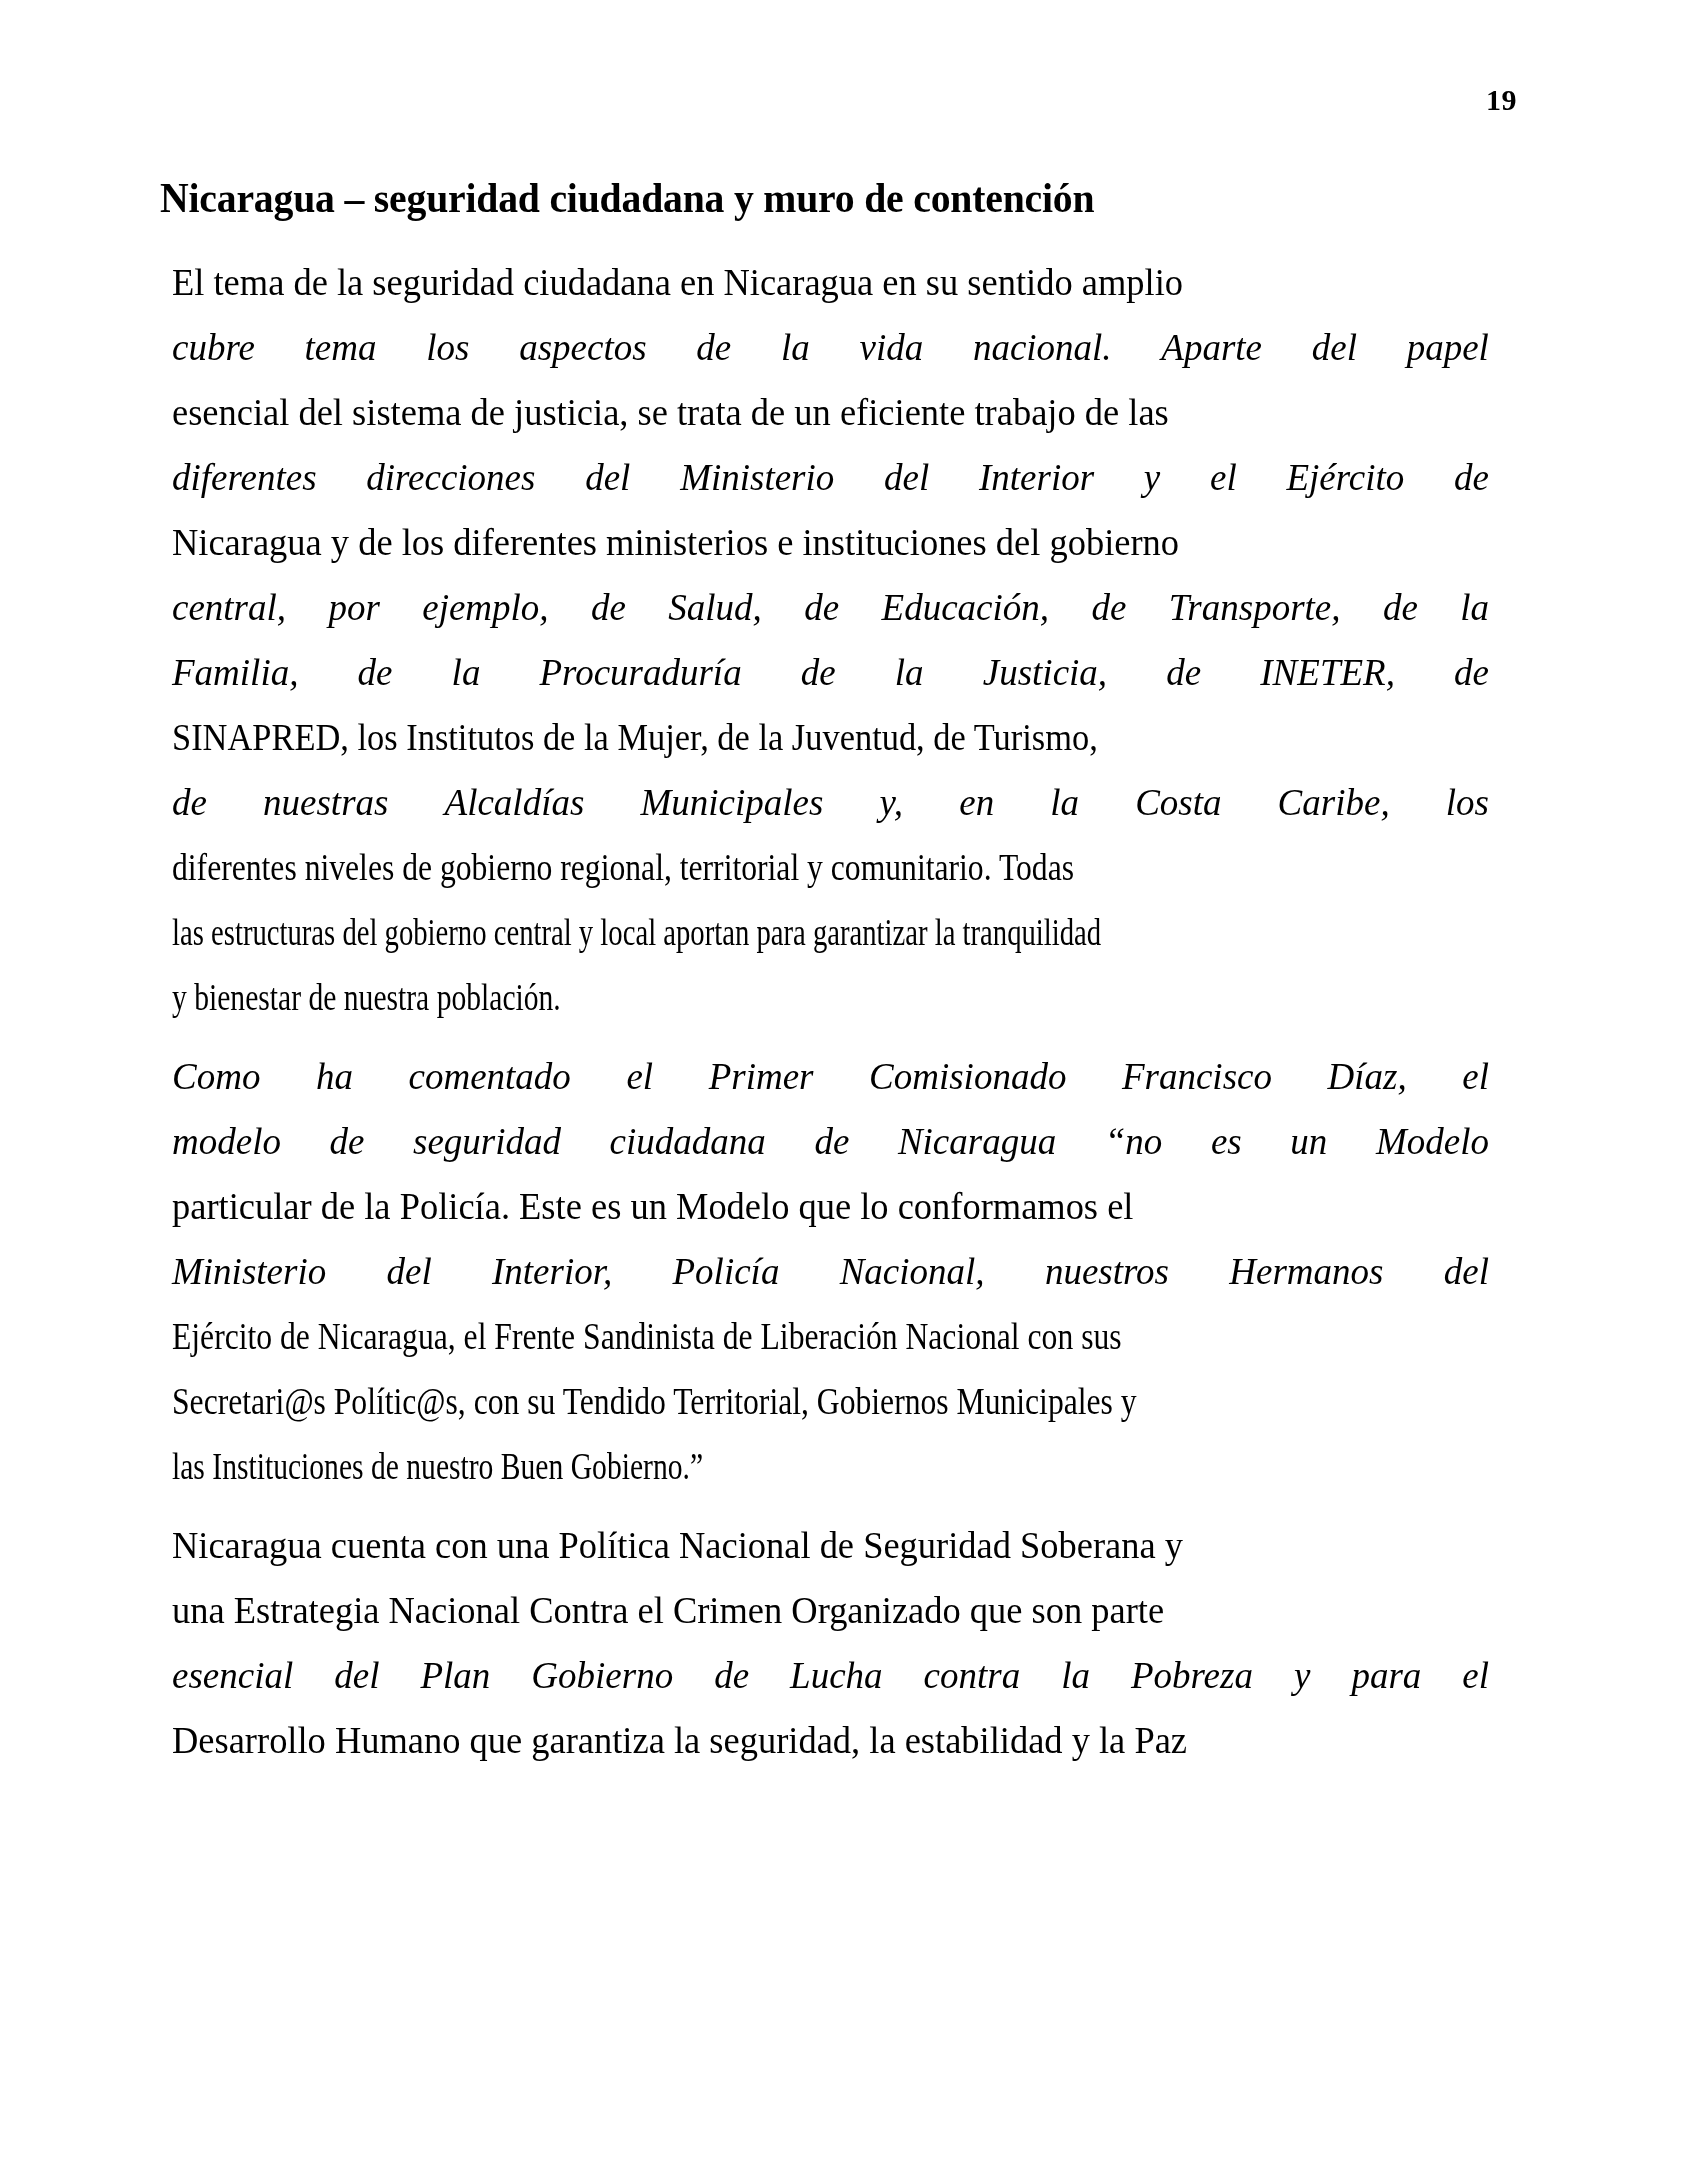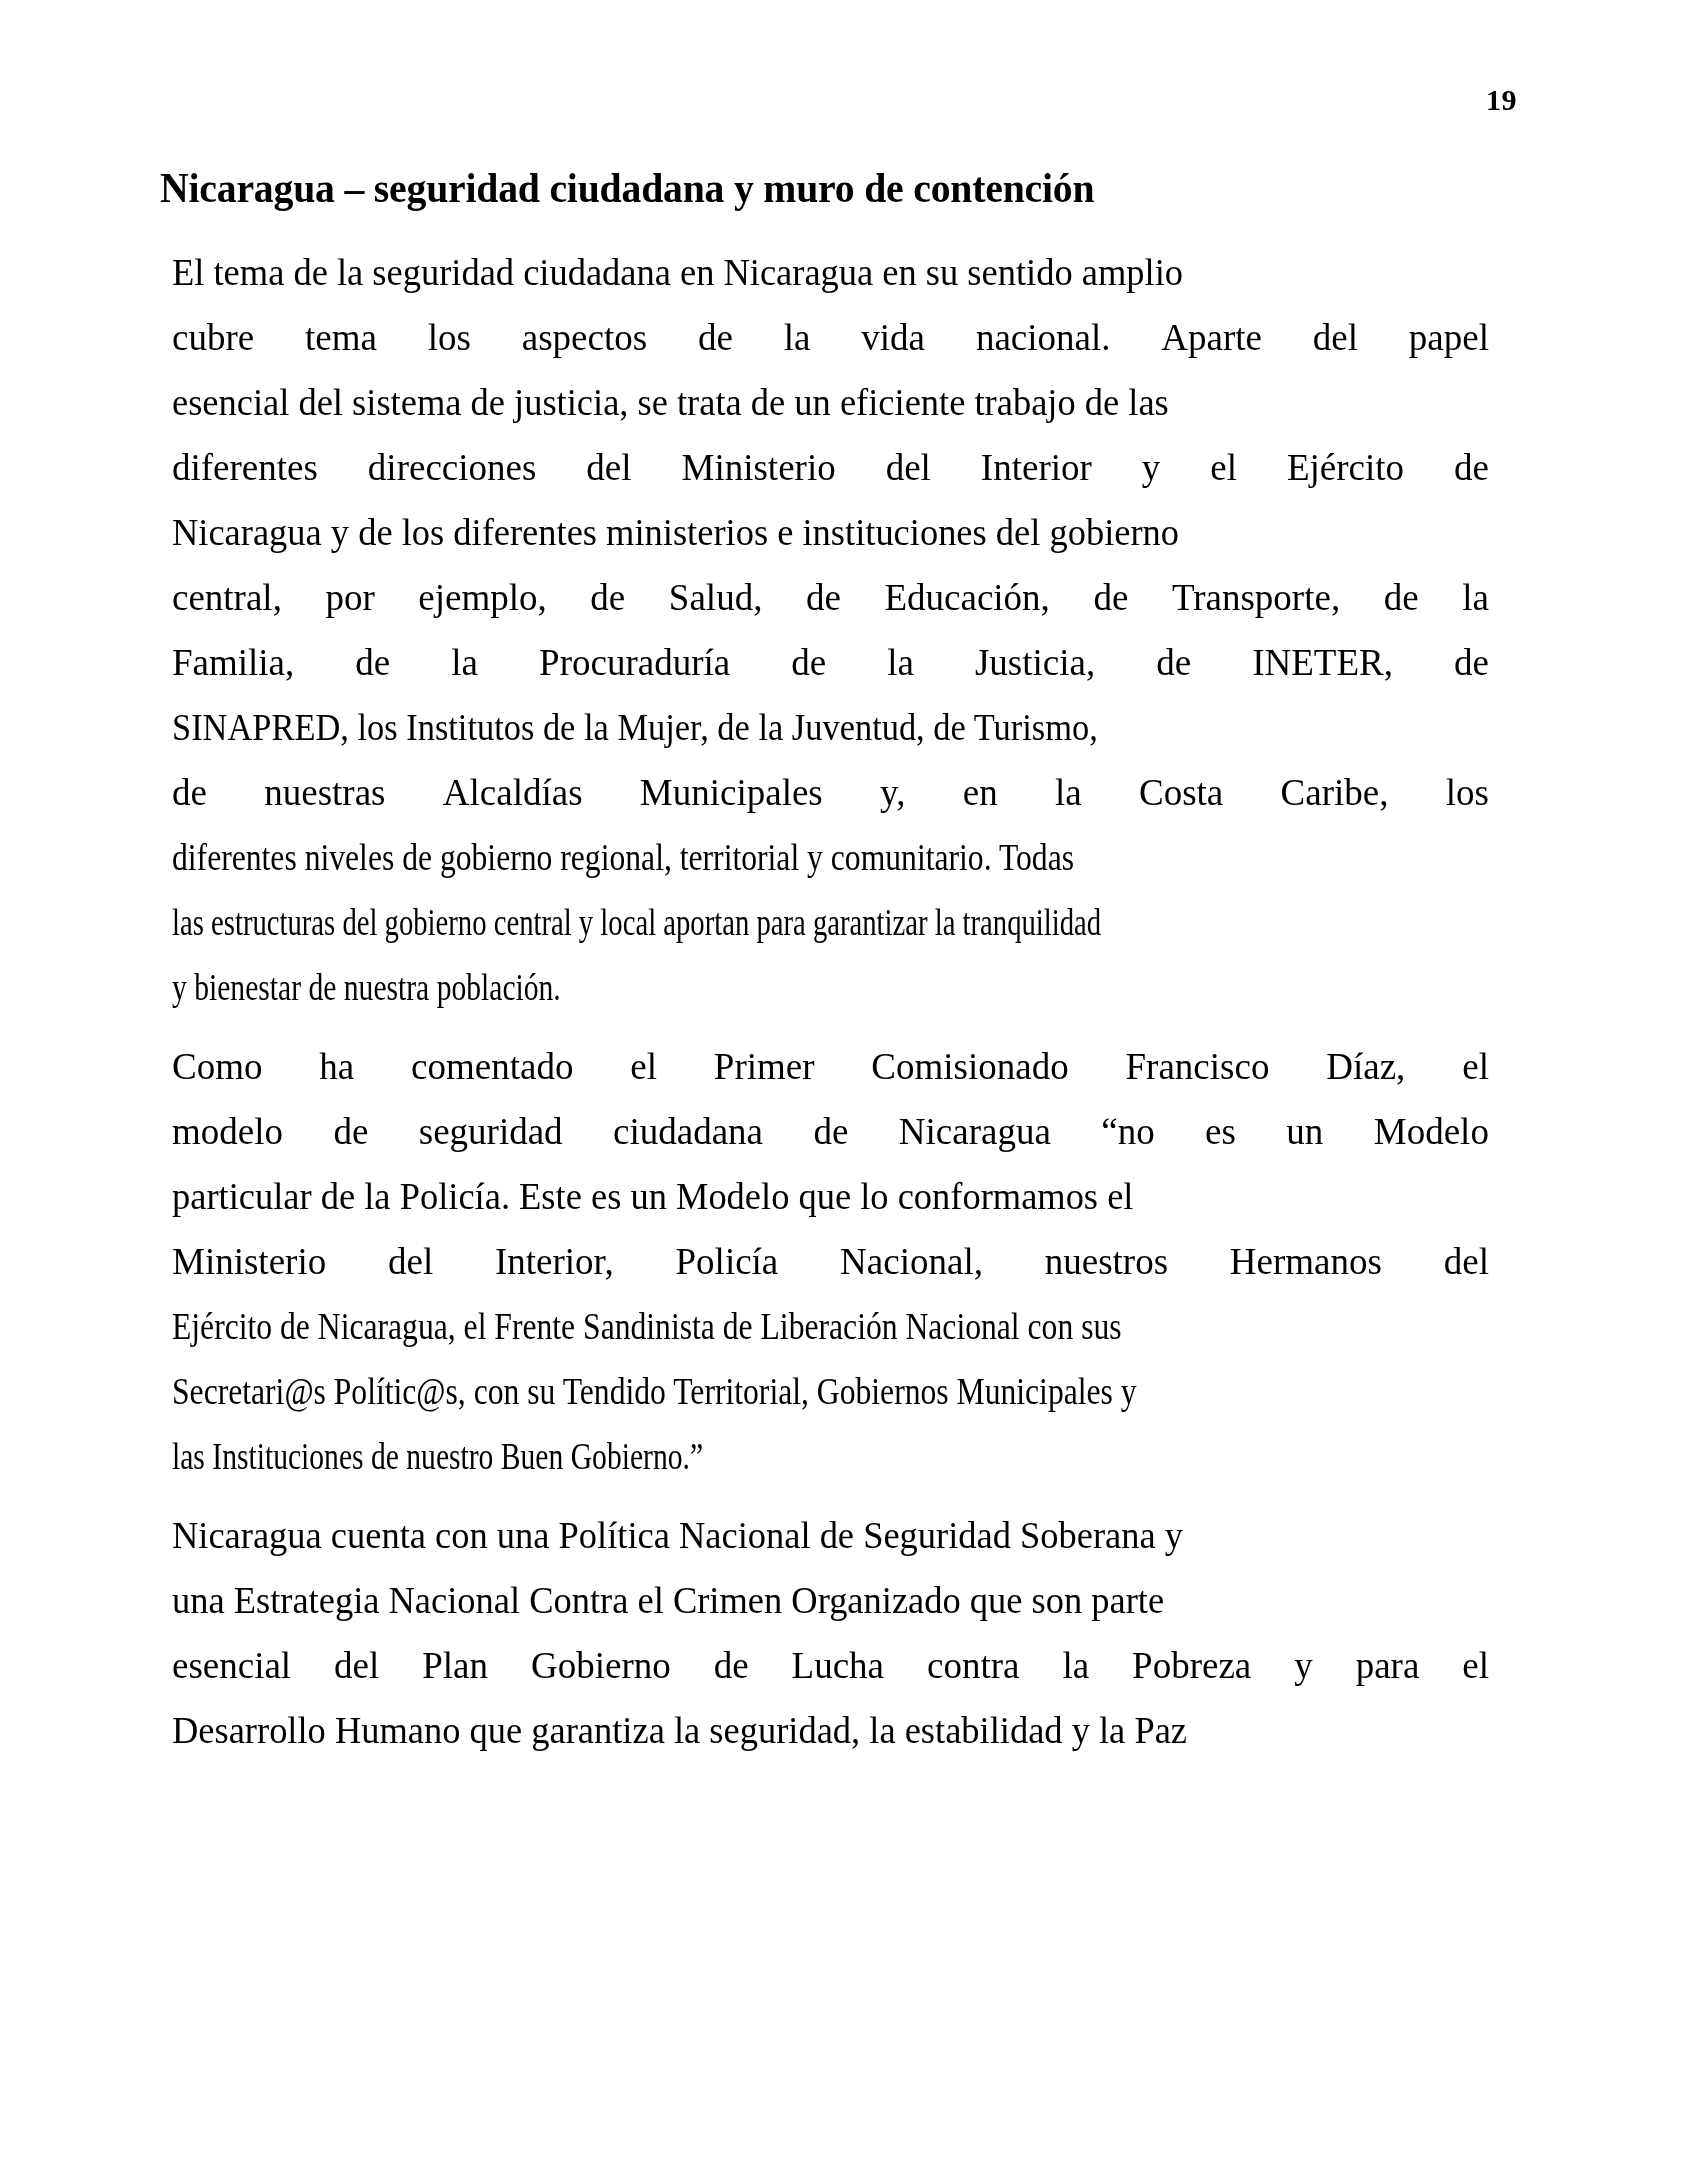--- a/index.html
+++ b/index.html
@@ -31,21 +31,21 @@
     font-weight: bold;
     letter-spacing: 0.5px;
     line-height: 1;
     margin-left: 20px;
   }
 
   
   .content {
     position: absolute;
     left: 160px;
-    top: 164px;
+    top: 174px;
     width: 1341px;
   }
 
   .doc-title {
     font-size: 42px;
     font-weight: bold;
     line-height: 1.18;
     margin: 0 0 26px 0;
     transform: scaleX(0.945);
     transform-origin: left center;
@@ -75,21 +75,21 @@
   }
 
   .line.justified {
     display: flex;
     justify-content: space-between;
     white-space: nowrap;
   }
   .line.justified > span { display: inline-block; }
 
   
-  .sq-0  { transform: scaleX(1); }
+  .sq-0  { transform: scaleX(1); font-style: italic; }
   .sq-1  { transform: scaleX(0.985); }
   .sq-2  { transform: scaleX(0.93); }
   .sq-3  { transform: scaleX(0.855); }
   .sq-4  { transform: scaleX(0.80); }
   .sq-5  { transform: scaleX(0.775); }
 
   .para-3-gap { margin-top: 20px; }
 </style>
 </head>
 <body>

